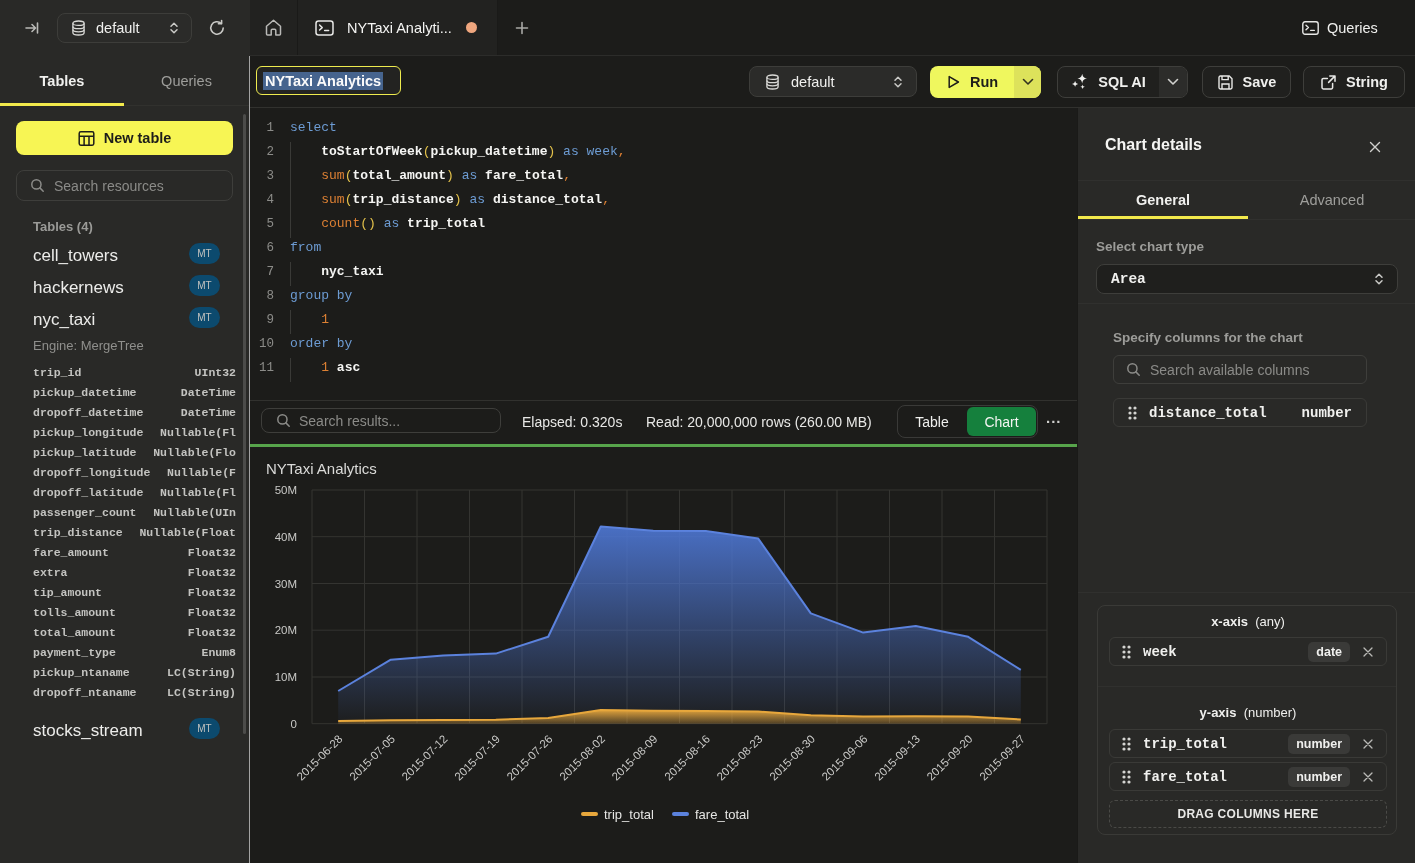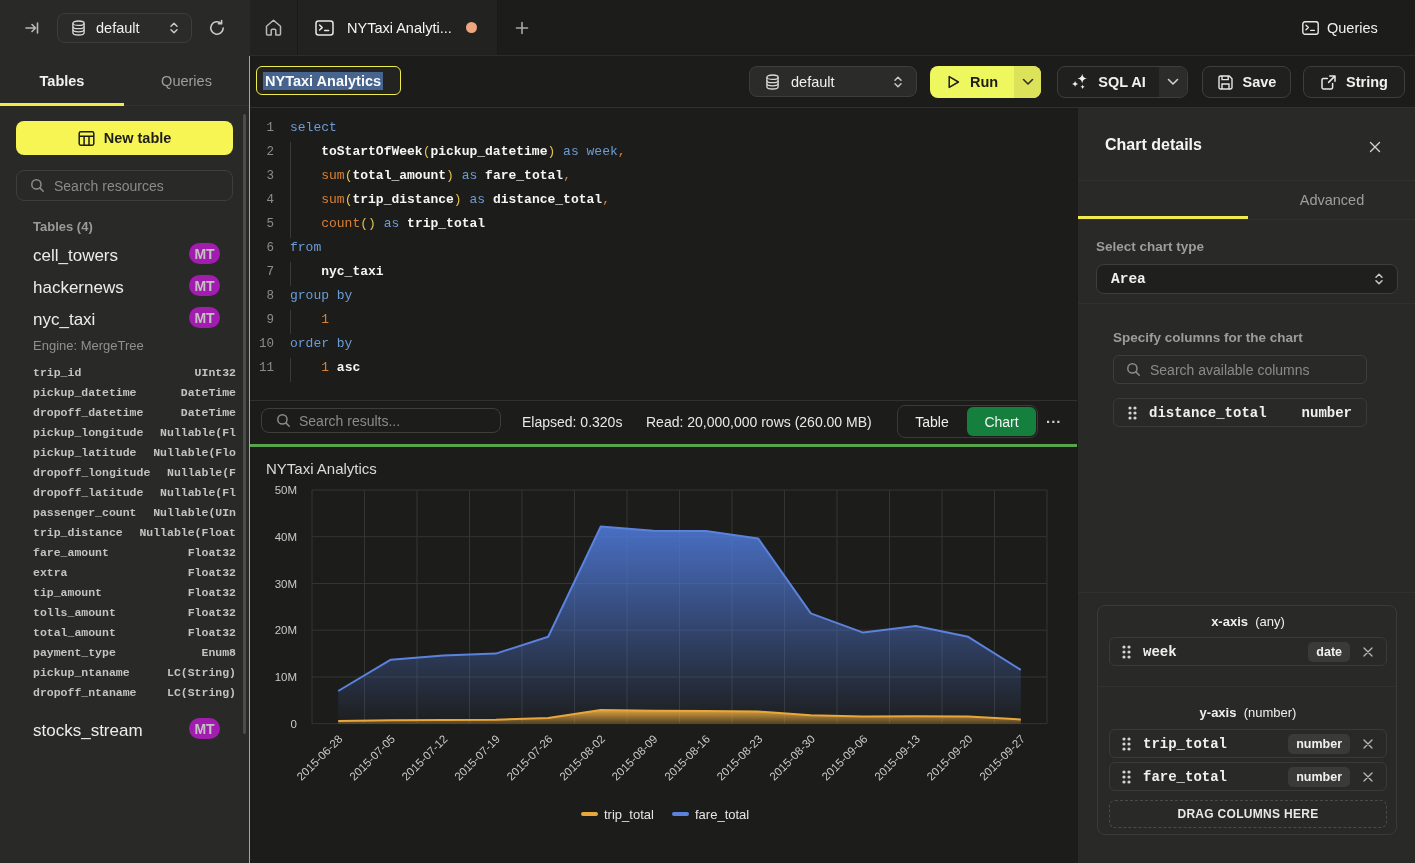--- a/index.html
+++ b/index.html
@@ -18,21 +18,21 @@
 #qtab{position:absolute;left:48px;top:0;width:200px;height:55px;background:#222220;display:flex;align-items:center;border-right:1px solid #1a1a18;}
 #qtab .tt{font-size:14.5px;font-weight:500;color:#f5f5f3;margin-left:13px;}
 #qtab .dot{width:11px;height:11px;border-radius:50%;background:#efa67e;margin-left:auto;margin-right:20px;}
 #side{position:absolute;left:0;top:56px;width:250px;height:807px;background:#292927;border-right:1px solid #a3a3a3;}
 #sidetabs{position:absolute;left:0;top:0;width:249px;height:50px;border-bottom:1px solid #31312e;}
 #sidetabs .st{position:absolute;top:0;height:50px;display:flex;align-items:center;justify-content:center;font-size:14.5px;font-weight:600;}
 #newtable{position:absolute;left:16px;top:65px;width:217px;height:34px;background:#f7f554;border-radius:8px;display:flex;align-items:center;justify-content:center;gap:9px;color:#1d1d1a;font-size:14.5px;font-weight:600;}
 .sinput{position:absolute;border:1px solid #3e3e3b;border-radius:8px;display:flex;align-items:center;color:#8b8b88;font-size:14px;}
 #tlist{position:absolute;left:0;top:0;width:249px;}
 .titem{position:absolute;left:33px;font-size:17px;font-weight:500;color:#ececea;}
-.mt{position:absolute;width:31px;height:21px;border-radius:11px;background:#a21caf;color:#c2c2bf;font-size:14px;font-weight:700;display:flex;align-items:center;justify-content:center;}
+.mt{position:absolute;width:31px;height:21px;border-radius:11px;background:#0c4a6e;color:#c2c2bf;font-size:10px;font-weight:400;display:flex;align-items:center;justify-content:center;}
 .eng{position:absolute;left:33px;font-size:13px;color:#8f8f8c;}
 .col{position:absolute;left:33px;width:203px;display:flex;justify-content:space-between;font-family:"Liberation Mono",monospace;font-size:11.5px;font-weight:700;color:#c3c3c0;}
 #sscroll{position:absolute;left:243px;top:58px;width:3px;height:620px;background:#4c4c4a;border-radius:2px;}
 #nameinput{position:absolute;left:6px;top:10px;width:145px;height:29px;border:1.5px solid #eeeb4e;border-radius:6px;background:#232321;display:flex;align-items:center;}
 #nameinput .sel{margin-left:6px;background:#46648e;color:#fafafa;font-size:14.5px;font-weight:600;padding:1px 2px;white-space:nowrap;}
 #dbsel2{left:749px;top:66px;width:168px;height:31px;}
 #runbtn{position:absolute;left:930px;top:66px;width:111px;height:32px;border-radius:8px;background:#eff75e;display:flex;align-items:center;overflow:hidden;}
 #runbtn .main{width:84px;height:100%;display:flex;align-items:center;justify-content:center;gap:9px;color:#1d1d1a;font-size:14.5px;font-weight:600;}
 #runbtn .chev{width:27px;height:100%;background:#dde25b;display:flex;align-items:center;justify-content:center;}
 .obtn{position:absolute;top:66px;height:32px;border:1px solid #3e3e3b;border-radius:8px;display:flex;align-items:center;justify-content:center;gap:9px;font-size:14.5px;font-weight:600;color:#f0f0ee;background:#20201e;}
@@ -411,20 +411,21 @@
 
 <div id="panel">
   <div class="abs" style="left:27px;top:28px;font-size:16px;font-weight:700;color:#f5f5f3;">Chart details</div>
   <div class="abs" style="left:290px;top:32px;">
       <svg class="ico" width="14" height="14" viewBox="0 0 14 14" fill="none" xmlns="http://www.w3.org/2000/svg">
         <path d="M2.5 2.5L11.5 11.5M11.5 2.5L2.5 11.5" stroke="#d0d0cd" stroke-width="1.4" stroke-linecap="round"></path>
       </svg>
     </div>
   <div class="hline" style="top:72px;"></div>
   <div class="abs" style="left:0;top:72px;width:338px;height:39px;">
+    <div class="abs" style="left:0;top:0;width:170px;height:39px;display:flex;align-items:center;justify-content:center;font-size:14.5px;font-weight:600;color:#f0f0ee;">General</div>
     <div class="abs" style="left:170px;top:0;width:168px;height:39px;display:flex;align-items:center;justify-content:center;font-size:14.5px;color:#9e9e9b;">Advanced</div>
     <div class="abs" style="left:0;top:36px;width:170px;height:3px;background:#f2e94c;"></div>
   </div>
   <div class="hline" style="top:111px;"></div>
   <div class="plabel" style="left:18px;top:131px;">Select chart type</div>
   <div class="prow" style="left:18px;top:156px;width:302px;height:30px;background:#1f1f1d;border-color:#3e3e3b;border-radius:8px;">
       <span class="nm" style="margin-left:14px;font-size:14.5px;">Area</span>
       <span style="margin-left:auto;margin-right:12px;">
         <svg class="ico" width="12" height="14" viewBox="0 0 12 14" fill="none" xmlns="http://www.w3.org/2000/svg">
           <path d="M3 5.2L6 2.2L9 5.2M3 8.8L6 11.8L9 8.8" stroke="#c9c9c6" stroke-width="1.5" stroke-linecap="round" stroke-linejoin="round"></path>

